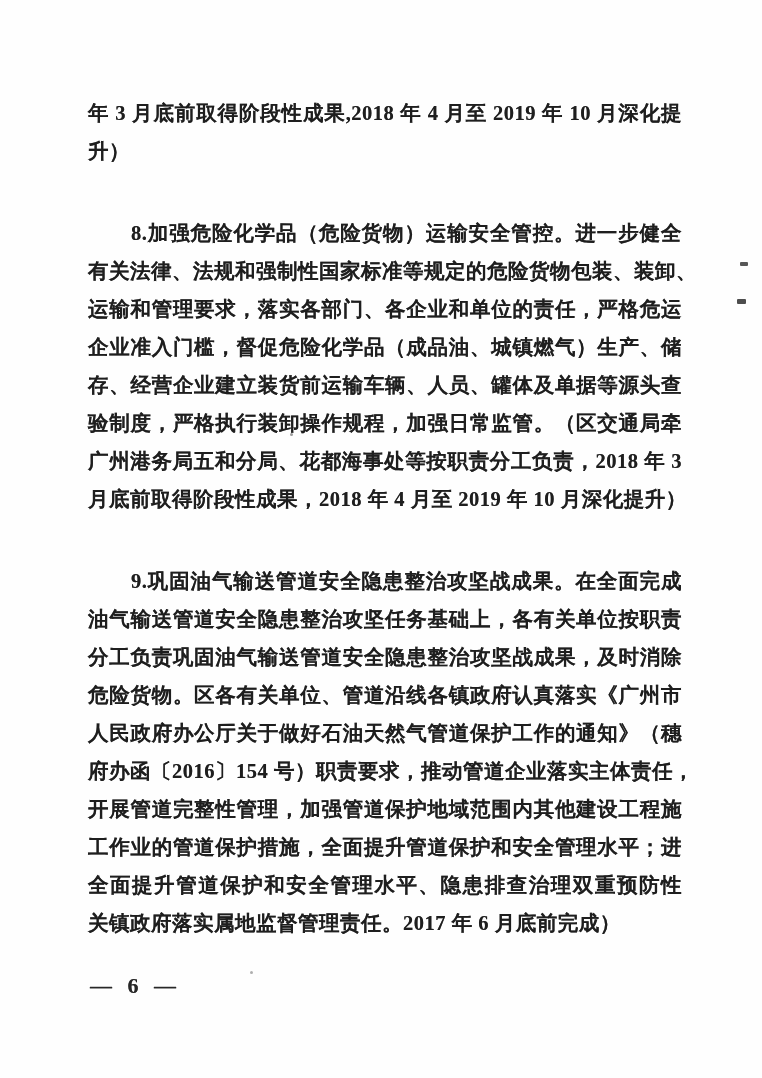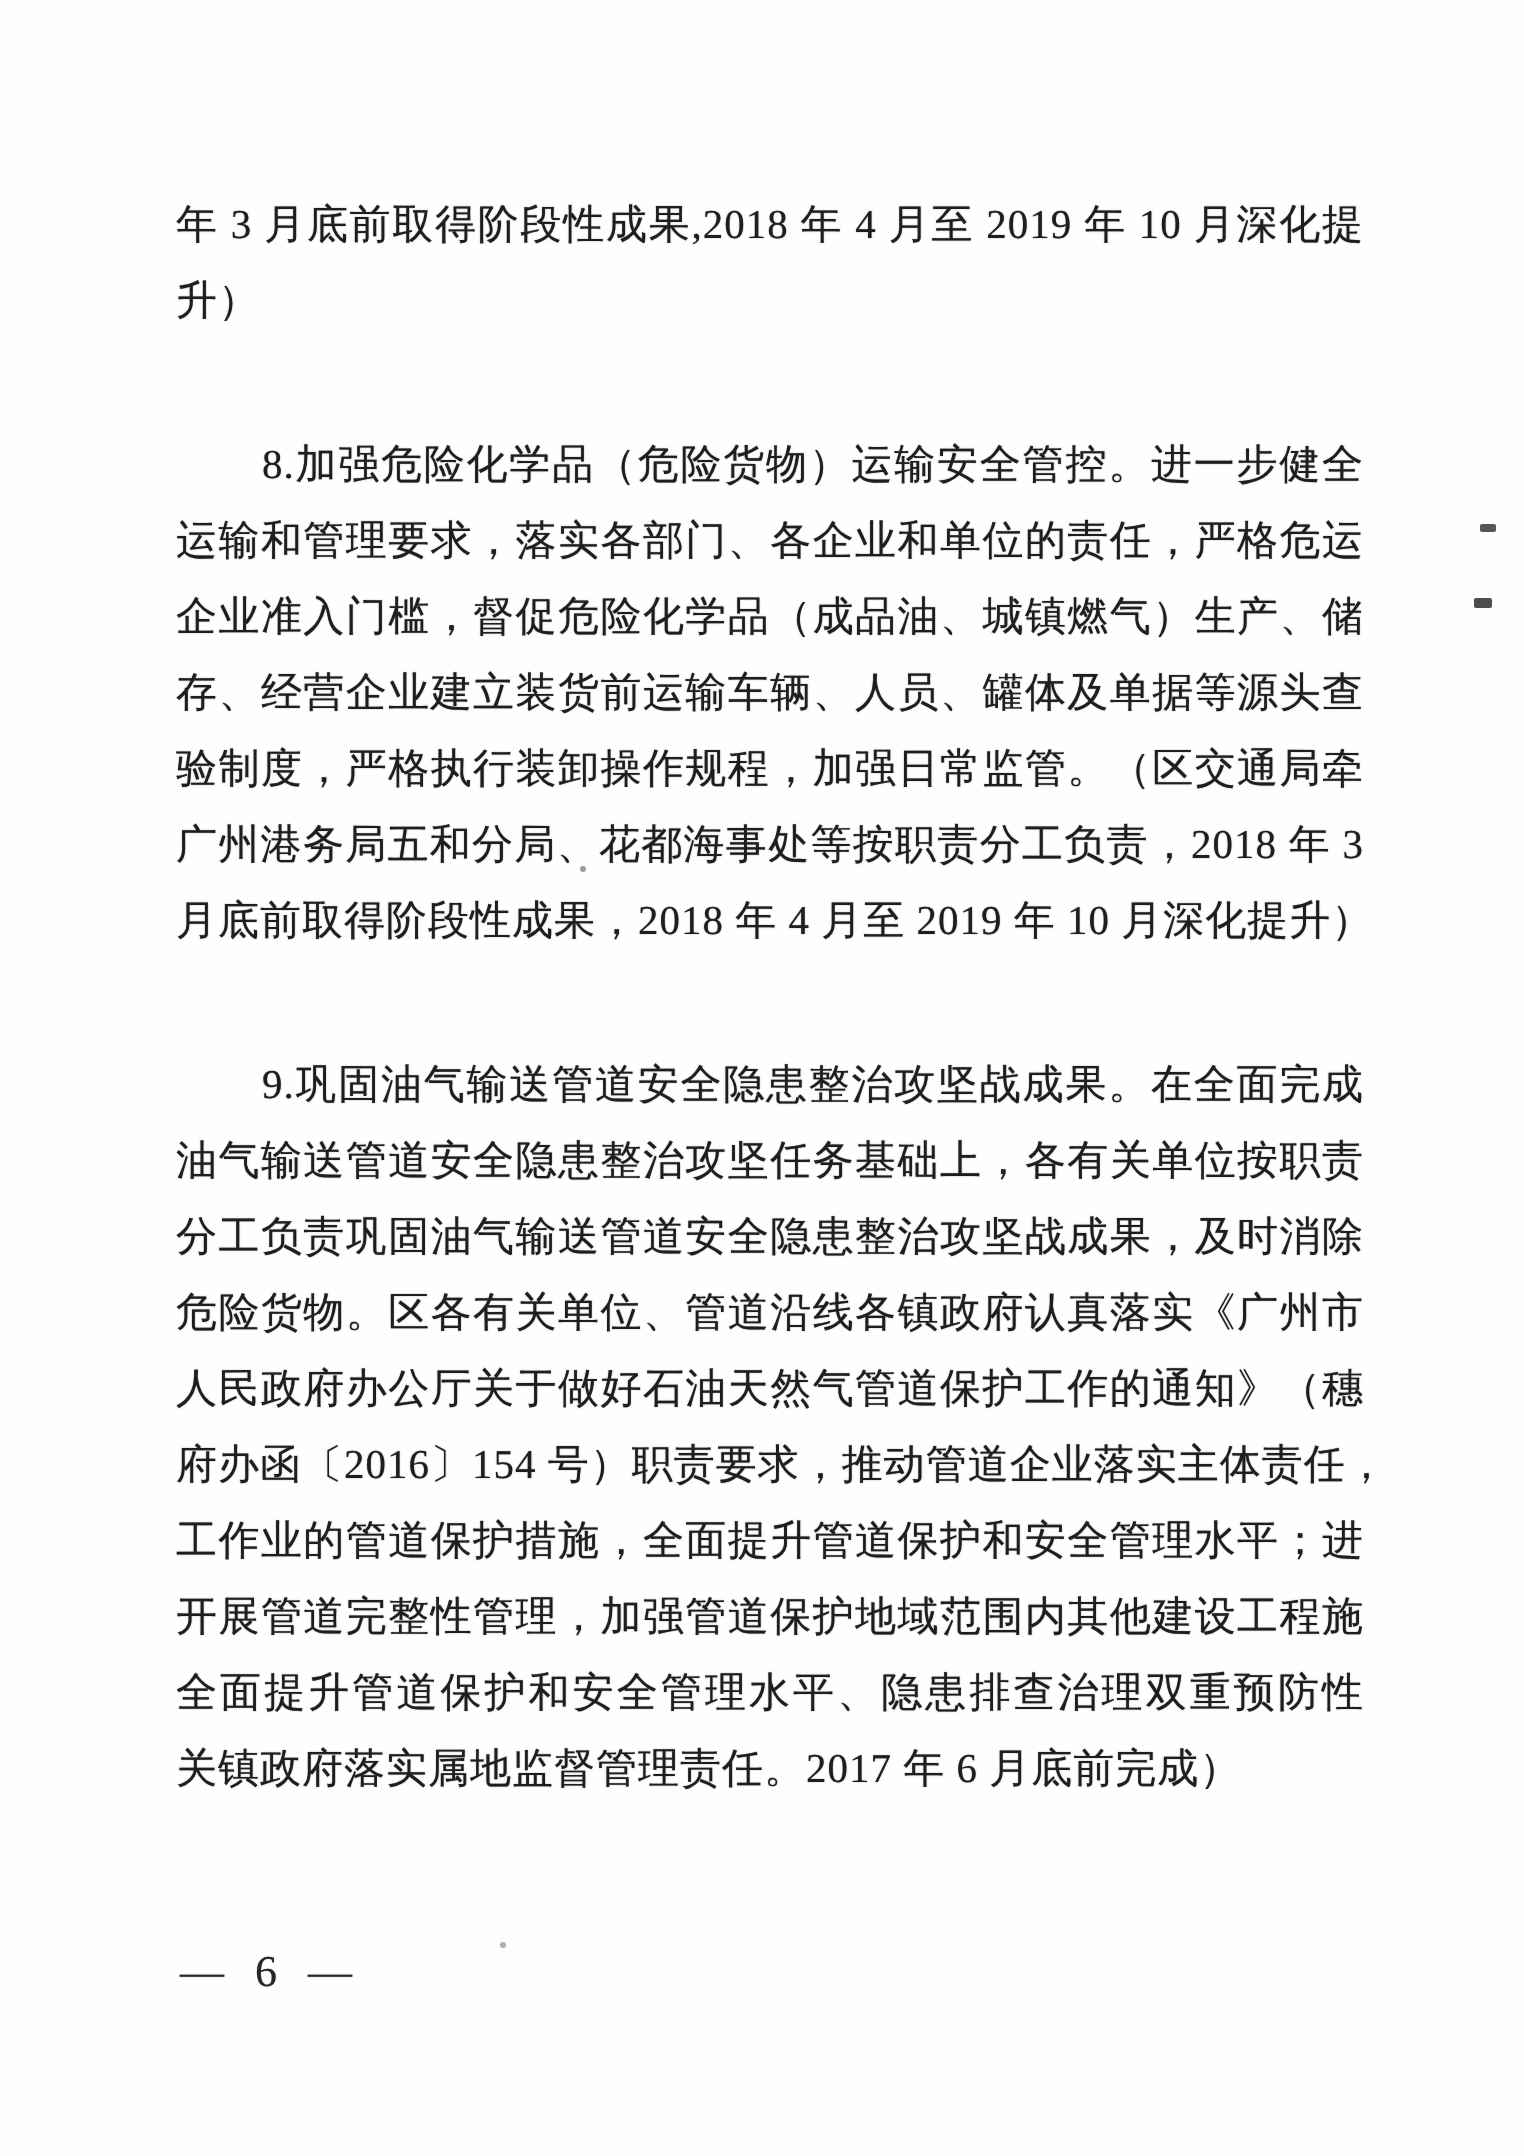--- a/index.html
+++ b/index.html
@@ -11,20 +11,21 @@
     height: 1078px;
     background: #ffffff;
     font-family: "Liberation Serif", "DejaVu Serif", serif;
   }
   .page {
     position: relative;
     width: 762px;
     height: 1078px;
     background: #fefefe;
     overflow: hidden;
+    font-weight: bold;
   }
   .text-block {
     position: absolute;
     left: 88px;
     top: 94px;
     width: 594px;
   }
   .line {
     box-sizing: border-box;
     width: 594px;
@@ -68,34 +69,35 @@
   .artifact.a4 { left: 250px; top: 971px; width: 3px; height: 3px; opacity: 0.4; border-radius: 50%; }
 </style>
 </head>
 <body>
 
 <div class="page">
   <div class="text-block" id="text-block">
       <div class="line">年 3 月底前取得阶段性成果,2018 年 4 月至 2019 年 10 月深化提</div>
       <div class="line no-justify">升）</div>
       <div class="line indent">8.加强危险化学品（危险货物）运输安全管控。进一步健全</div>
+      <div class="line">有关法律、法规和强制性国家标准等规定的危险货物包装、装卸、</div>
       <div class="line">运输和管理要求，落实各部门、各企业和单位的责任，严格危运</div>
       <div class="line">企业准入门槛，督促危险化学品（成品油、城镇燃气）生产、储</div>
       <div class="line">存、经营企业建立装货前运输车辆、人员、罐体及单据等源头查</div>
       <div class="line">验制度，严格执行装卸操作规程，加强日常监管。（区交通局牵</div>
       <div class="line">广州港务局五和分局、花都海事处等按职责分工负责，2018 年 3</div>
       <div class="line">月底前取得阶段性成果，2018 年 4 月至 2019 年 10 月深化提升）</div>
       <div class="line indent">9.巩固油气输送管道安全隐患整治攻坚战成果。在全面完成</div>
       <div class="line">油气输送管道安全隐患整治攻坚任务基础上，各有关单位按职责</div>
       <div class="line">分工负责巩固油气输送管道安全隐患整治攻坚战成果，及时消除</div>
       <div class="line">危险货物。区各有关单位、管道沿线各镇政府认真落实《广州市</div>
       <div class="line">人民政府办公厅关于做好石油天然气管道保护工作的通知》（穗</div>
       <div class="line">府办函〔2016〕154 号）职责要求，推动管道企业落实主体责任，</div>
+      <div class="line">开展管道完整性管理，加强管道保护地域范围内其他建设工程施</div>
       <div class="line">工作业的管道保护措施，全面提升管道保护和安全管理水平；进</div>
-      <div class="line">开展管道完整性管理，加强管道保护地域范围内其他建设工程施</div>
       <div class="line">全面提升管道保护和安全管理水平、隐患排查治理双重预防性</div>
       <div class="line no-justify">关镇政府落实属地监督管理责任。2017 年 6 月底前完成）</div>
     </div>
   <div class="footer">— 6 —</div>
   <span class="artifact a1"></span>
   <span class="artifact a2"></span>
   <span class="artifact a3"></span>
   <span class="artifact a4"></span>
 </div>
 

